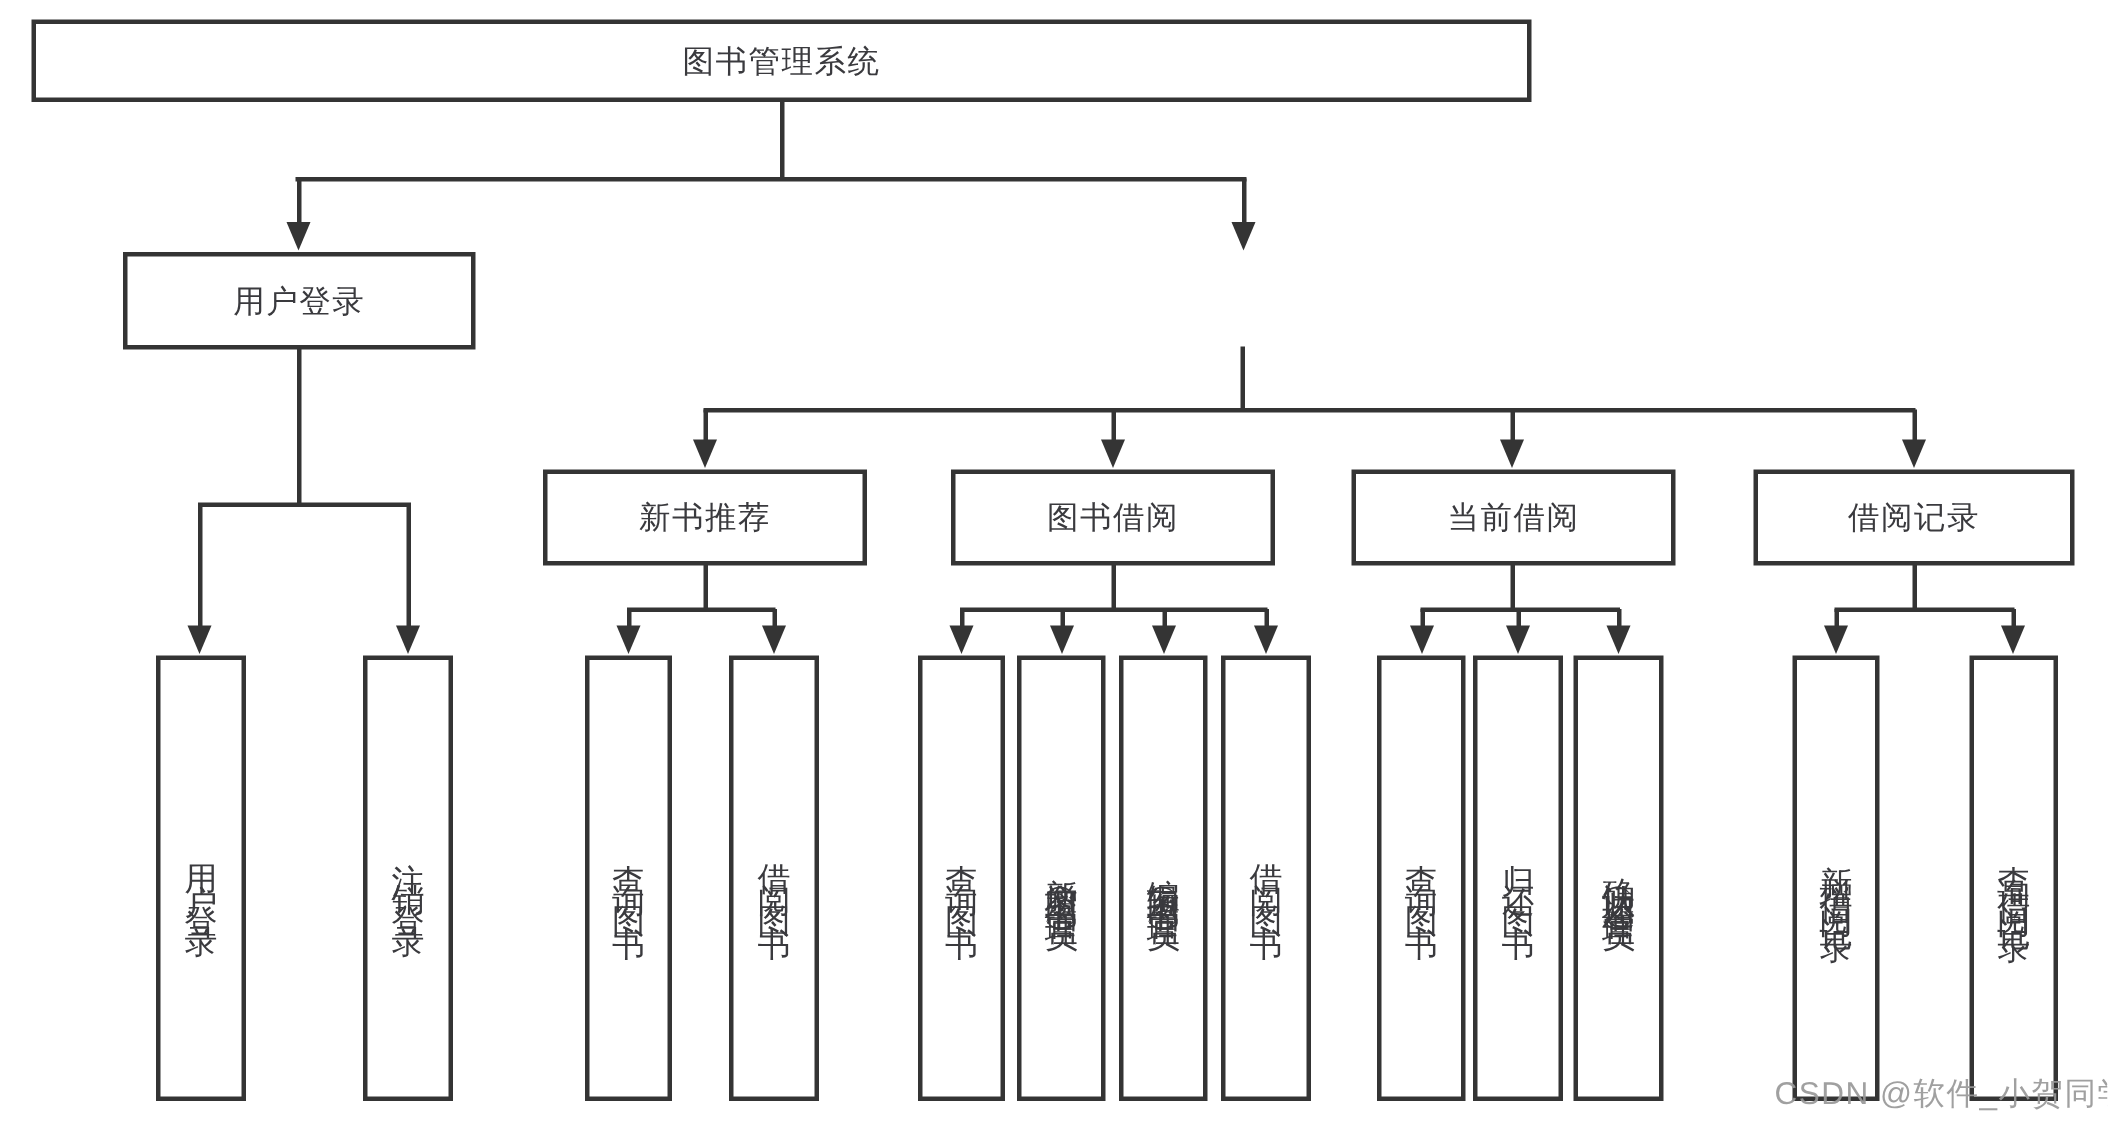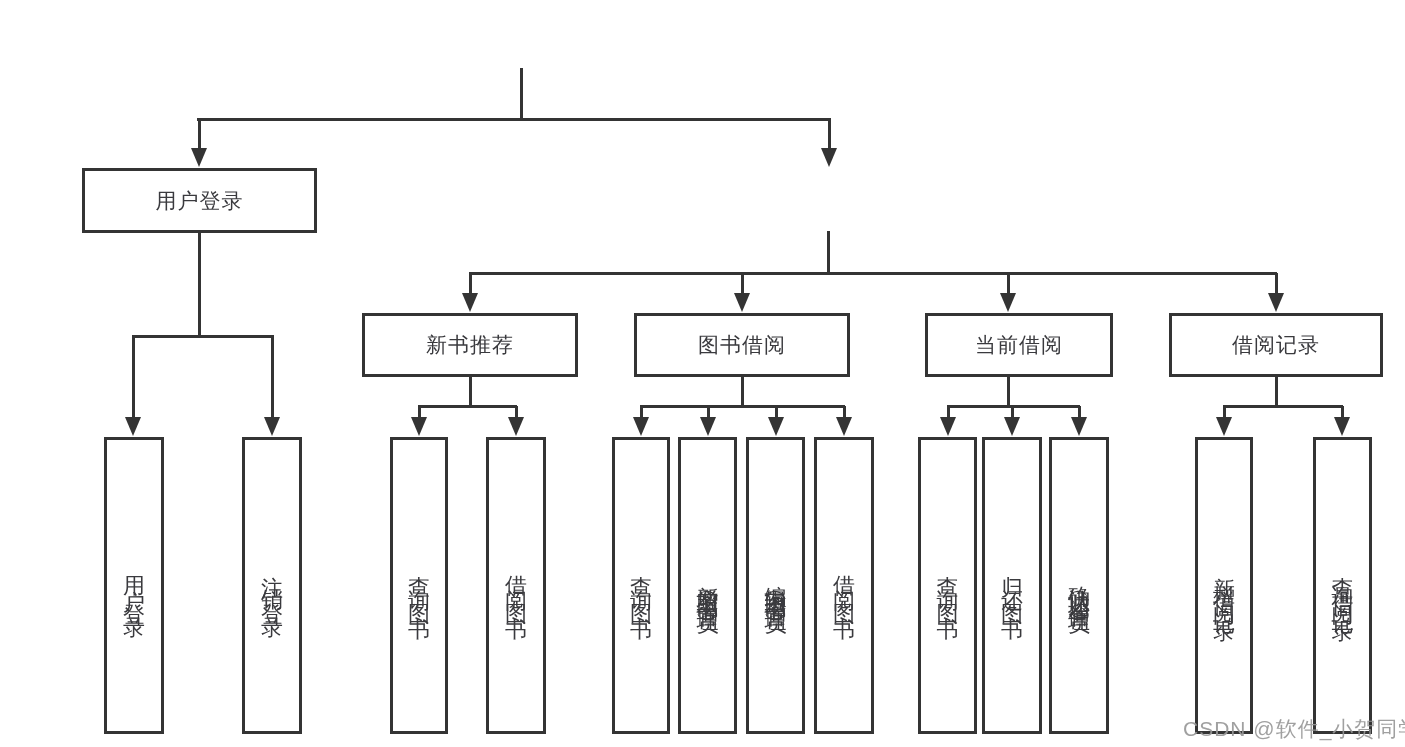--- a/index.html
+++ b/index.html
@@ -29,32 +29,35 @@
   #watermark{
     position:absolute;left:1183px;top:715px;z-index:5;pointer-events:none;
     font-size:21px;color:rgba(152,152,152,0.92);letter-spacing:1px;white-space:nowrap;
   }
 </style>
 </head>
 <body>
 
 <div id="stage">
 
+  <div class="node" style="left:21px;top:13px;width:1000px;height:55px;">
+    <span>图书管理系统</span>
+  </div>
 
   <div class="node" style="left:82px;top:168px;width:235px;height:65px;">
     <span>用户登录</span>
   </div>
 
   <div class="node" style="left:362px;top:313px;width:216px;height:64px;">
     <span>新书推荐</span>
   </div>
   <div class="node" style="left:634px;top:313px;width:216px;height:64px;">
     <span>图书借阅</span>
   </div>
-  <div class="node" style="left:925px;top:313px;width:188px;height:64px;">
+  <div class="node" style="left:901px;top:313px;width:216px;height:64px;">
     <span>当前借阅</span>
   </div>
   <div class="node" style="left:1169px;top:313px;width:214px;height:64px;">
     <span>借阅记录</span>
   </div>
 
   <div class="leaf ls-a" style="left:104px;width:60px;">
       <span>用户登录</span>
     </div>
   <div class="leaf ls-a" style="left:242px;width:60px;">

